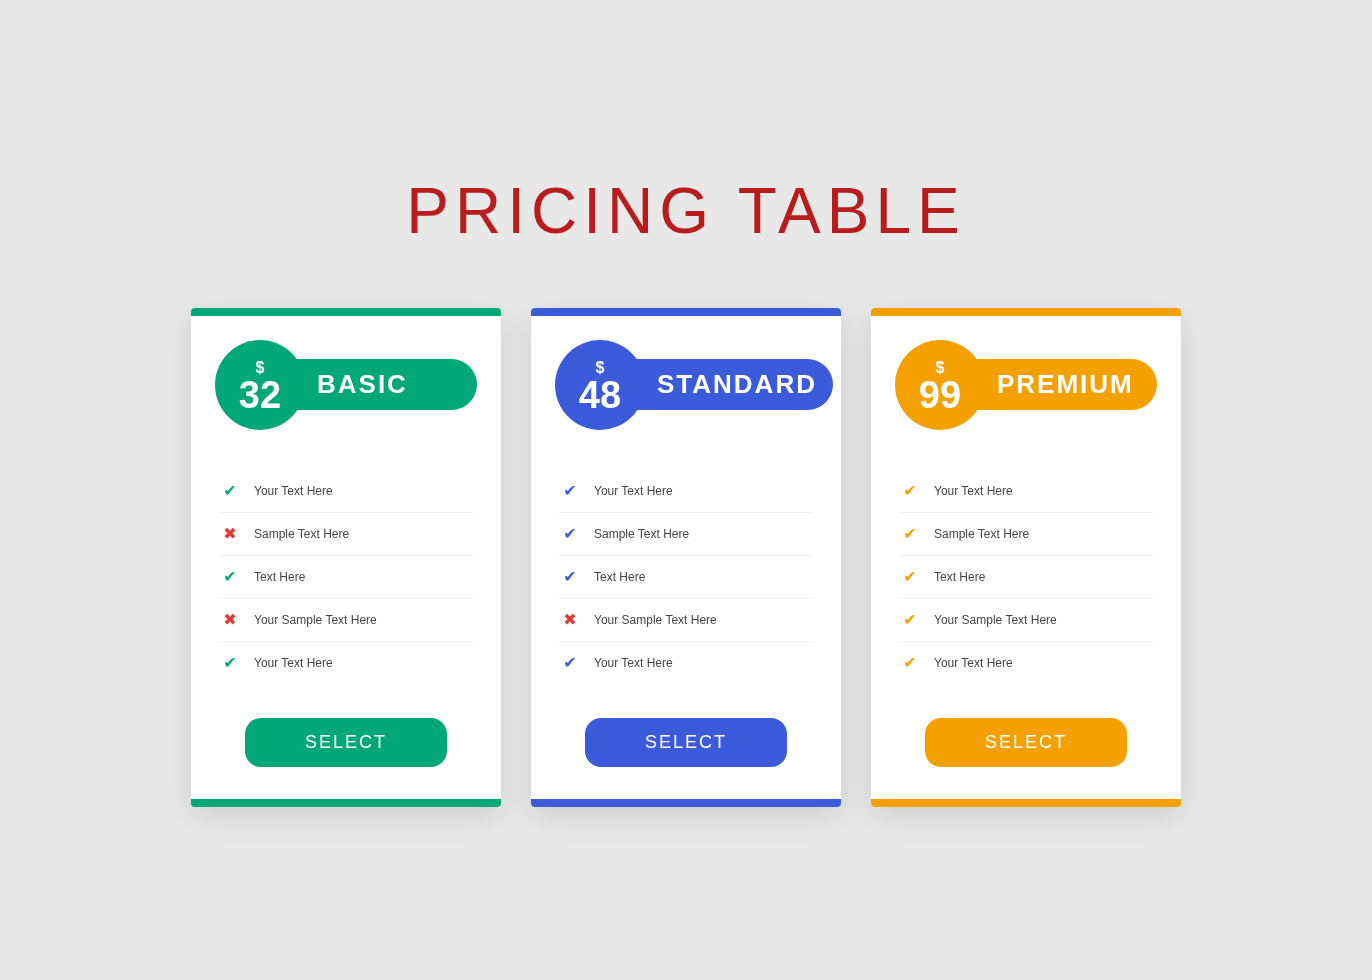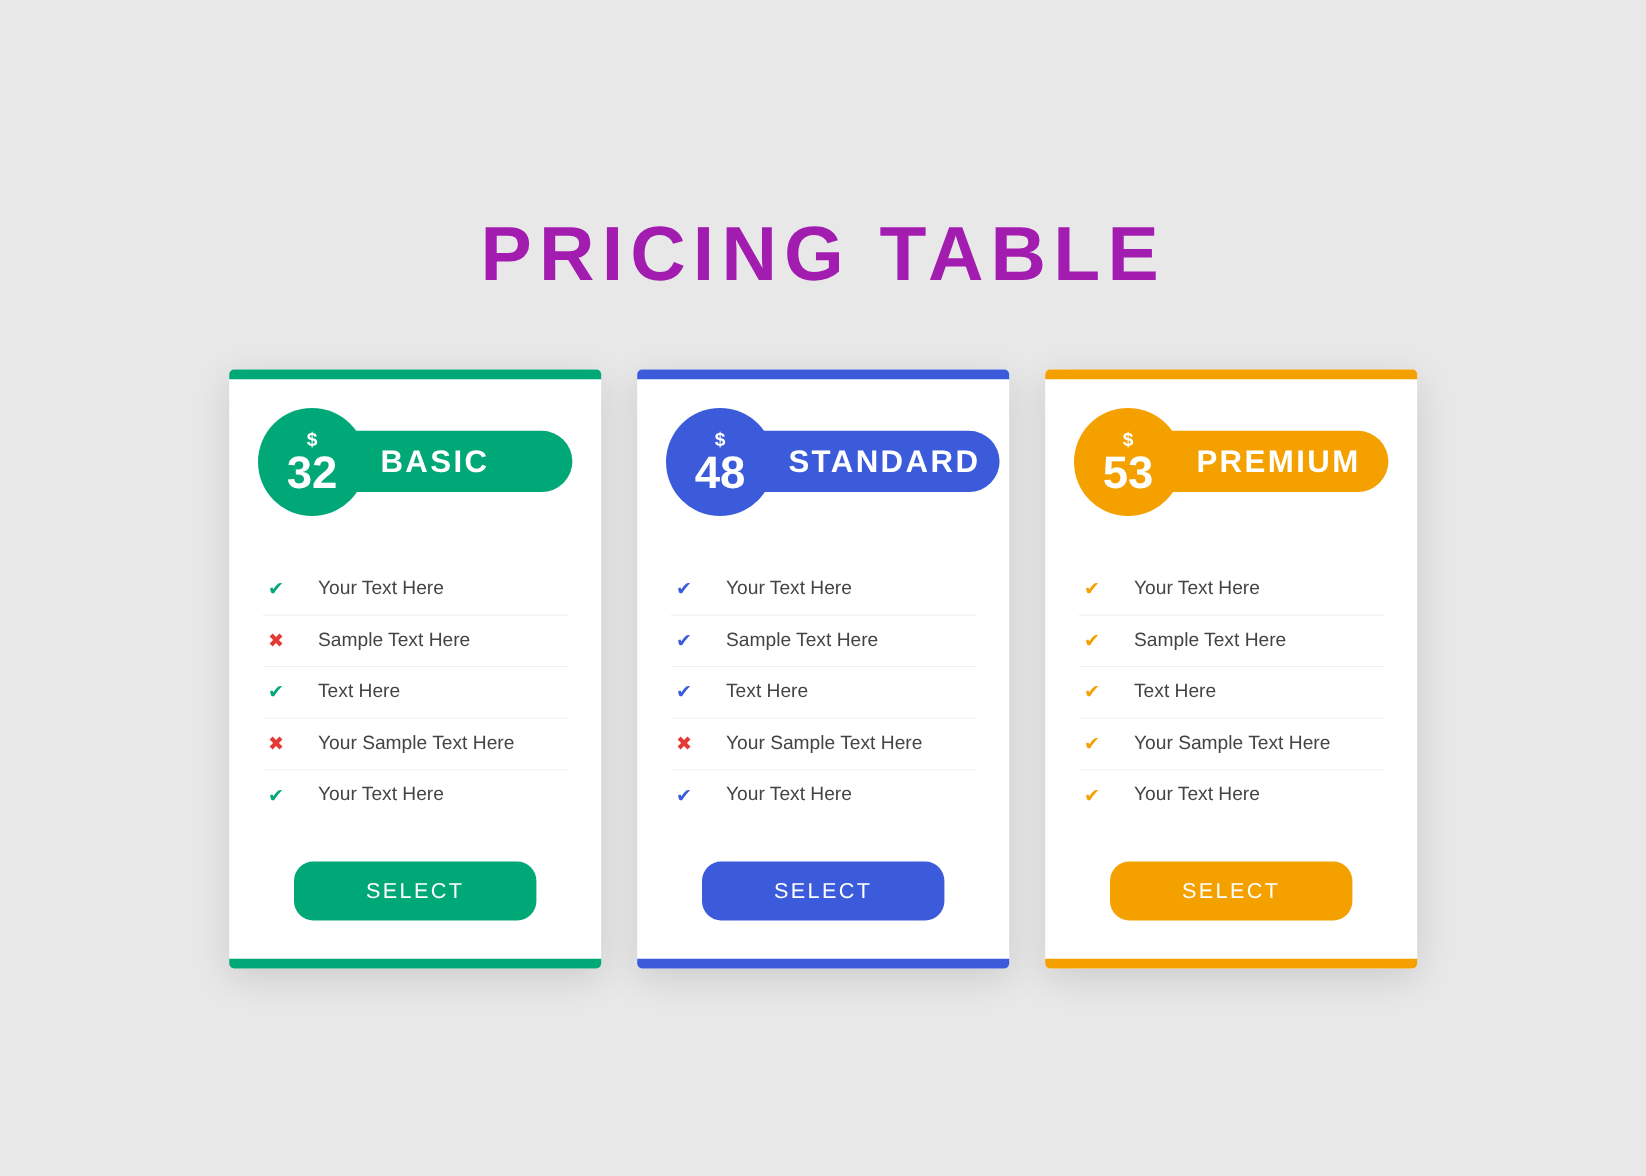--- a/index.html
+++ b/index.html
@@ -10,22 +10,22 @@
       display: flex;
       flex-direction: column;
       align-items: center;
       justify-content: center;
       min-height: 100vh;
       padding: 40px 20px;
     }
 
     .page-title {
       font-size: 64px;
-      font-weight: 700;
-      color: #a21caf;
+      font-weight: 400;
+      color: #b91c1c;
       letter-spacing: 6px;
       text-transform: uppercase;
       margin-bottom: 60px;
     }
 
     .cards-container {
       display: flex;
       gap: 30px;
       justify-content: center;
       align-items: flex-start;
@@ -106,23 +106,23 @@
     }
 
     .features-list {
       list-style: none;
       padding: 10px 28px 20px 28px;
     }
 
     .feature-item {
       display: flex;
       align-items: center;
-      gap: 24px;
+      gap: 13px;
       padding: 10px 0;
-      font-size: 16px;
+      font-size: 12px;
       color: #444;
       font-weight: 500;
       border-bottom: 1px solid #f0f0f0;
     }
 
     .feature-item:last-child {
       border-bottom: none;
     }
 
     .feature-icon {
@@ -258,21 +258,21 @@
         </li>
       </ul>
       <button class="select-btn">SELECT</button>
       <div class="card-bottom-bar"></div>
     </div>
     <div class="pricing-card card-premium">
       <div class="card-top-bar"></div>
       <div class="card-header">
         <div class="price-circle">
           <span class="price-dollar">$</span>
-          <span class="price-amount">53</span>
+          <span class="price-amount">99</span>
         </div>
         <div class="plan-label-wrap">
           <span class="plan-label">PREMIUM</span>
         </div>
       </div>
       <ul class="features-list">
         <li class="feature-item">
           <span class="feature-icon icon-check"></span>
           <span>Your Text Here</span>
         </li>

